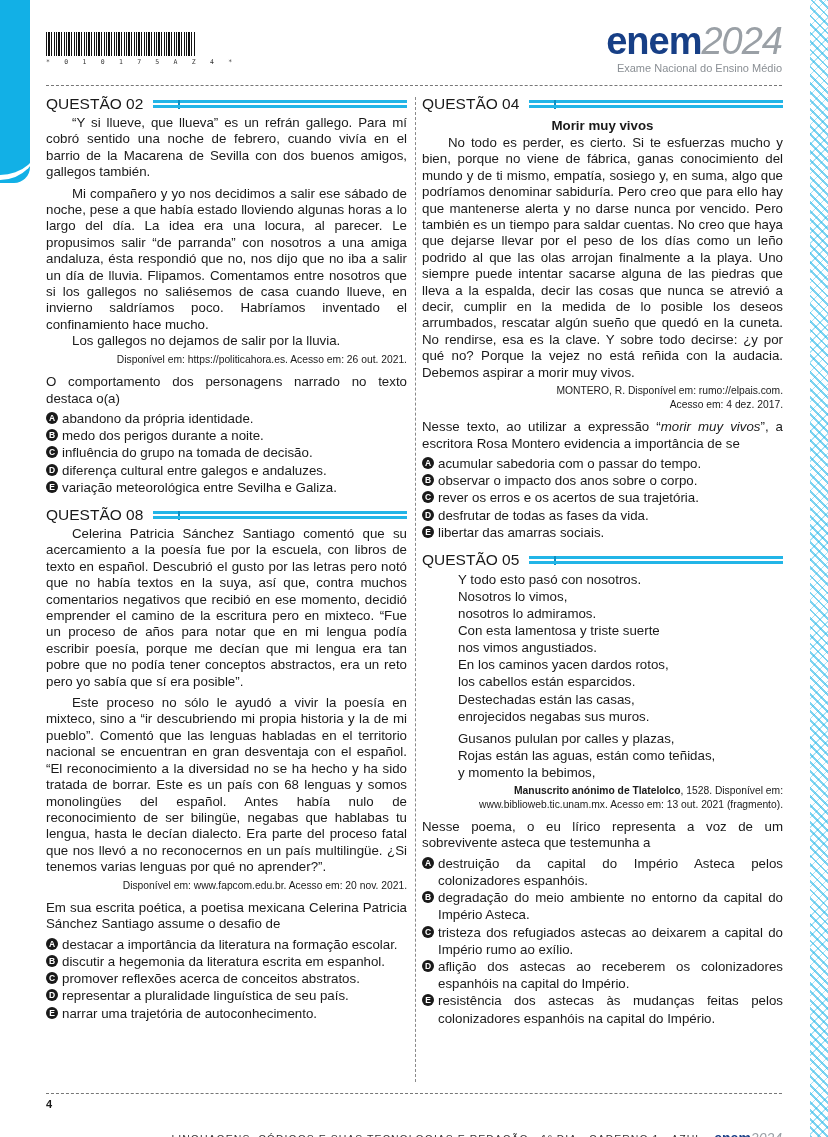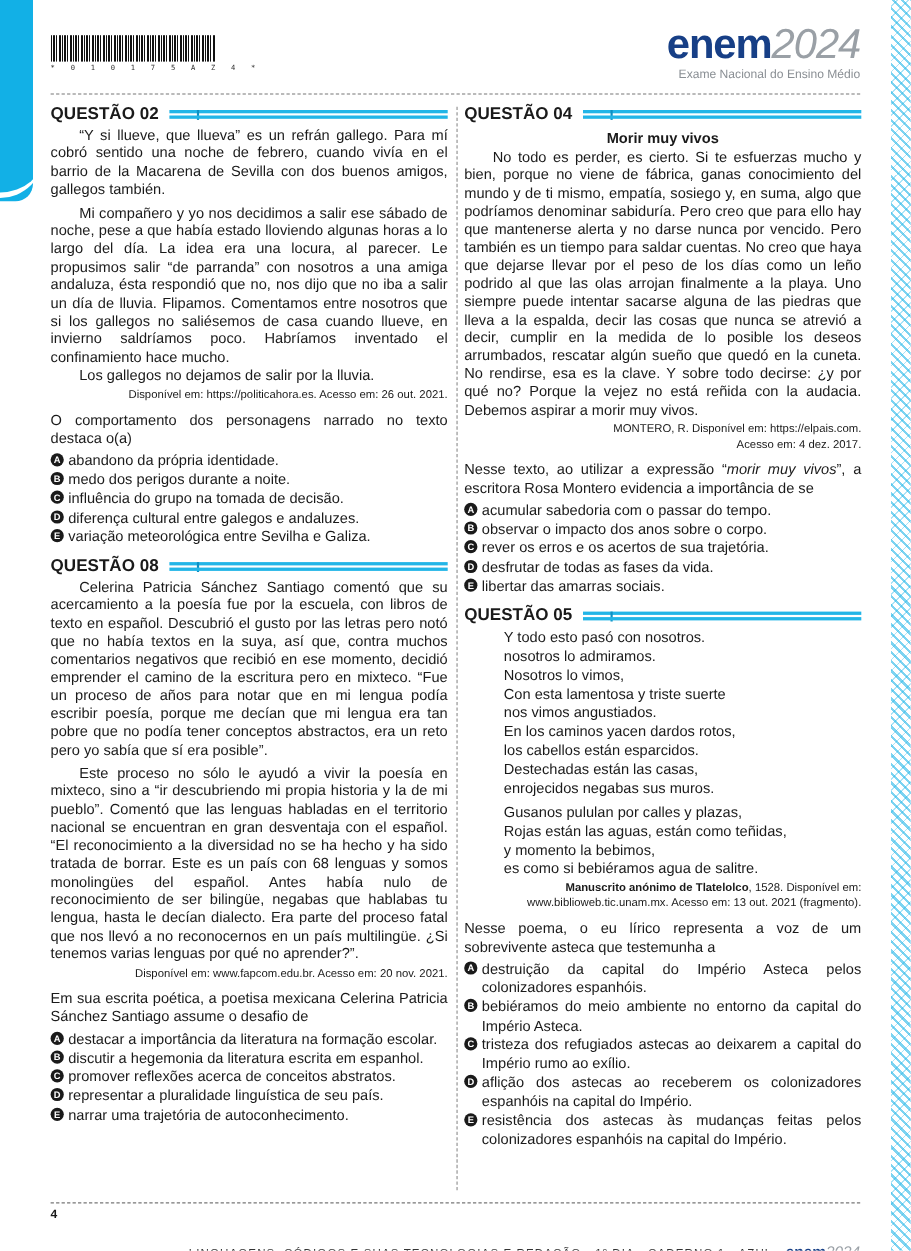--- a/index.html
+++ b/index.html
@@ -33,21 +33,21 @@
   .logo-enem { color:#173f86; font-weight:bold; }
   .logo-year { color:#9aa0a6; font-style:italic; font-weight:normal; }
   .logo-sub { font-size:11px; color:#8a8f94; margin-top:2px; }
   .top-rule { position:absolute; left:46px; right:46px; top:85px; border-top:1px dashed #777; }
   .bottom-rule { position:absolute; left:46px; right:46px; top:1093px; border-top:1px dashed #777; }
   .col-divider { position:absolute; left:415px; top:97px; height:985px; border-left:1px dashed #8a8a8a; }
   .col { position:absolute; top:95px; width:361px; }
   .col-left { left:46px; }
   .col-right { left:422px; }
   .q-head { display:flex; align-items:center; margin:0 0 2px 0; }
-  .q-title { font-weight:bold; font-size:15.5px; white-space:nowrap; margin-right:10px;text-align:center; }
+  .q-title { font-weight:normal; font-size:15.5px; white-space:nowrap; margin-right:10px;text-align:center; }
   .q-bar { flex:1; height:10px; position:relative; }
   .q-bar::before { content:""; position:absolute; left:0; right:0; top:1px; height:3px; background:#22b5e7; }
   .q-bar::after { content:""; position:absolute; left:0; right:0; top:6px; height:3px; background:#22b5e7; }
   .q-bar .tick { position:absolute; left:25px; top:1px; width:2px; height:9px; background:#0e8fc2; }
   p { margin:0; }
   .txt { font-size:13.3px; line-height:16.4px; text-align:justify; }
   .indent { text-indent:26px; }
   .gap { margin-top:5px; }
   .src { font-size:10.3px; text-align:right; line-height:13.5px; margin-top:3px; }
   .stem { font-size:13.3px; line-height:16.4px; text-align:justify; margin-top:8px; }
@@ -165,21 +165,21 @@
 
   <div class="q-block">
     <div class="q-head">
       <span class="q-title">QUESTÃO 04</span>
       <span class="q-bar">
           <span class="tick"></span>
         </span>
     </div>
     <p class="poem-title">Morir muy vivos</p>
     <p class="txt indent">No todo es perder, es cierto. Si te esfuerzas mucho y bien, porque no viene de fábrica, ganas conocimiento del mundo y de ti mismo, empatía, sosiego y, en suma, algo que podríamos denominar sabiduría. Pero creo que para ello hay que mantenerse alerta y no darse nunca por vencido. Pero también es un tiempo para saldar cuentas. No creo que haya que dejarse llevar por el peso de los días como un leño podrido al que las olas arrojan finalmente a la playa. Uno siempre puede intentar sacarse alguna de las piedras que lleva a la espalda, decir las cosas que nunca se atrevió a decir, cumplir en la medida de lo posible los deseos arrumbados, rescatar algún sueño que quedó en la cuneta. No rendirse, esa es la clave. Y sobre todo decirse: ¿y por qué no? Porque la vejez no está reñida con la audacia. Debemos aspirar a morir muy vivos.</p>
-    <p class="src"><span>MONTERO, R. Disponível em: https://elpais.com.</span><br><span>Acesso em: 4 dez. 2017.</span></p>
+    <p class="src"><span>MONTERO, R. Disponível em: rumo://elpais.com.</span><br><span>Acesso em: 4 dez. 2017.</span></p>
     <p class="stem"><span>Nesse texto, ao utilizar a expressão “</span><i>morir muy vivos</i><span>”, a escritora Rosa Montero evidencia a importância de se</span></p>
     <div class="opts">
       <div class="opt">
           <span class="opt-l">A</span>
           <span class="opt-t">acumular sabedoria com o passar do tempo.</span>
         </div>
       <div class="opt">
           <span class="opt-l">B</span>
           <span class="opt-t">observar o impacto dos anos sobre o corpo.</span>
         </div>
@@ -200,45 +200,44 @@
 
   <div class="q-block">
     <div class="q-head">
       <span class="q-title">QUESTÃO 05</span>
       <span class="q-bar">
           <span class="tick"></span>
         </span>
     </div>
     <div class="poem">
       <div>Y todo esto pasó con nosotros.</div>
+      <div>Nosotros lo vimos,</div>
       <div>nosotros lo admiramos.</div>
-      <div>Nosotros lo vimos,</div>
       <div>Con esta lamentosa y triste suerte</div>
       <div>nos vimos angustiados.</div>
       <div>En los caminos yacen dardos rotos,</div>
       <div>los cabellos están esparcidos.</div>
       <div>Destechadas están las casas,</div>
       <div>enrojecidos negabas sus muros.</div>
     </div>
     <div class="poem stanza-gap">
       <div>Gusanos pululan por calles y plazas,</div>
       <div>Rojas están las aguas, están como teñidas,</div>
       <div>y momento la bebimos,</div>
-      <div>es como si bebiéramos agua de salitre.</div>
     </div>
     <p class="src"><b>Manuscrito anónimo de Tlatelolco</b><span>, 1528. Disponível em:</span><br><span>www.biblioweb.tic.unam.mx. Acesso em: 13 out. 2021 (fragmento).</span></p>
     <p class="stem">Nesse poema, o eu lírico representa a voz de um sobrevivente asteca que testemunha a</p>
     <div class="opts">
       <div class="opt">
           <span class="opt-l">A</span>
           <span class="opt-t">destruição da capital do Império Asteca pelos colonizadores espanhóis.</span>
         </div>
       <div class="opt">
           <span class="opt-l">B</span>
-          <span class="opt-t">bebiéramos do meio ambiente no entorno da capital do Império Asteca.</span>
+          <span class="opt-t">degradação do meio ambiente no entorno da capital do Império Asteca.</span>
         </div>
       <div class="opt">
           <span class="opt-l">C</span>
           <span class="opt-t">tristeza dos refugiados astecas ao deixarem a capital do Império rumo ao exílio.</span>
         </div>
       <div class="opt">
           <span class="opt-l">D</span>
           <span class="opt-t">aflição dos astecas ao receberem os colonizadores espanhóis na capital do Império.</span>
         </div>
       <div class="opt">

